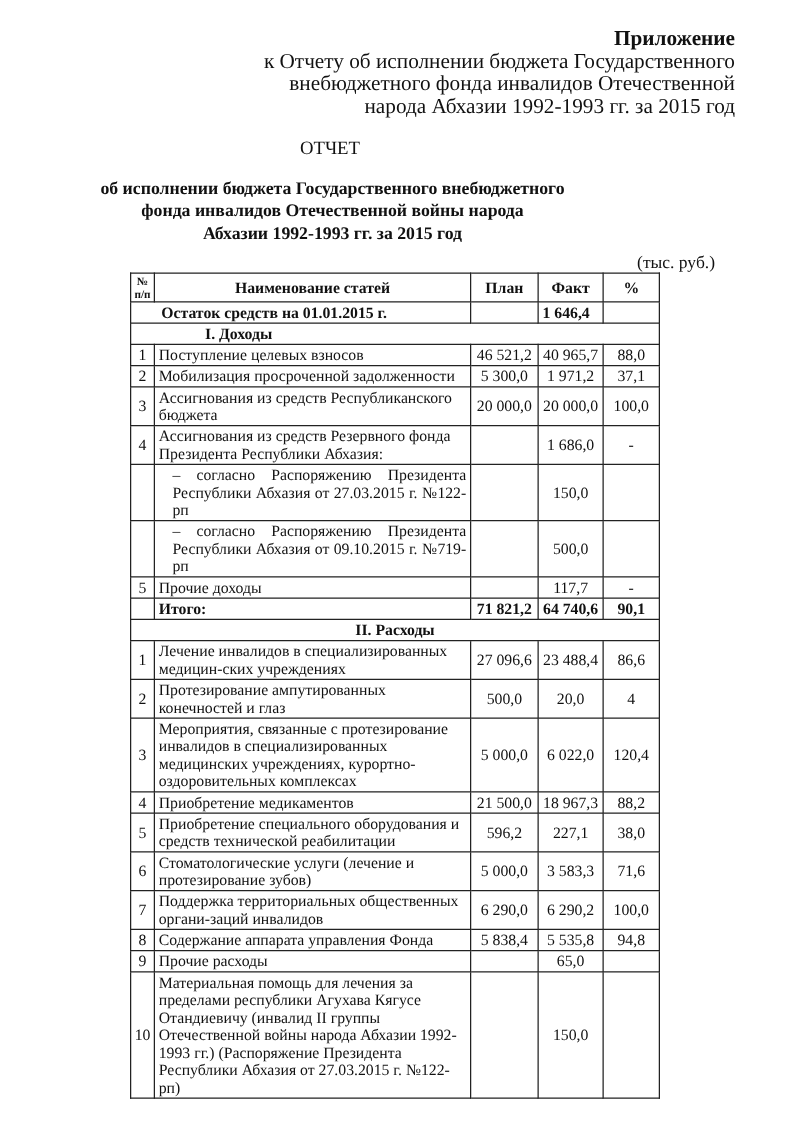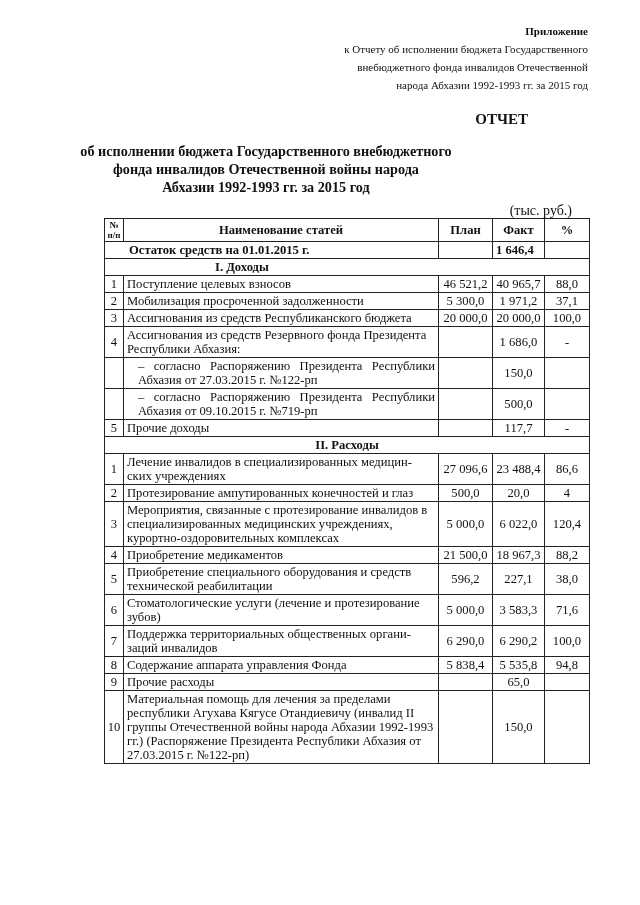--- a/index.html
+++ b/index.html
@@ -2,36 +2,36 @@
 <html><head>
 <meta charset="utf-8">
 <style>
   html, body { margin: 0; padding: 0; background: #ffffff; }
   body {
     width: 640px; height: 905px; position: relative; overflow: hidden;
     font-family: "Liberation Serif", serif; color: #111;
   }
   .appendix {
     position: absolute; right: 52px; top: 22px; text-align: right;
-    font-size: 11px; line-height: 18px;
+    font-size: 17px; line-height: 18px;
   }
   .appendix .bold { font-weight: bold; }
   .report-title {
-    position: absolute; left: 0; width: 528px; top: 111px; text-align: right;
-    font-weight: bold; font-size: 15px;
+    position: absolute; left: 0; width: 528px; top: 111px; text-align: center;
+    font-weight: normal; font-size: 15px;
   }
   .report-subtitle {
     position: absolute; left: 0; width: 532px; top: 142px; text-align: center;
     font-weight: bold; font-size: 14.2px; line-height: 18px;
   }
   .units {
     position: absolute; right: 68px; top: 203px; font-size: 14px;
   }
   table.report {
-    position: absolute; left: 104px; top: 218px; width: 486px;
+    position: absolute; left: 104px; top: 218px; width: 424px;
     border-collapse: collapse; font-size: 12.6px; line-height: 14px;
   }
   table.report td, table.report th {
     border: 1px solid #222; padding: 1px 3px; vertical-align: middle;
   }
   table.report th { font-weight: bold; text-align: center; }
   .c-num { width: 16px; text-align: center; padding: 1px 1px !important; }
   .c-name { text-align: left; }
   .c-plan { width: 47px; text-align: center; }
   .c-fact { width: 45px; text-align: center; }
@@ -74,21 +74,21 @@
     </tr>
   </thead>
   <tbody id="tbody">
     <tr>
       <td class="bold" colspan="2" style="padding-left:24px">Остаток средств на 01.01.2015  г.</td>
       <td class="c-plan"></td>
       <td class="c-fact bold" style="text-align:left">1 646,4</td>
       <td class="c-pct"></td>
     </tr>
     <tr>
-      <td class="section" colspan="5" style="text-align:left;padding-left:110px">I. Доходы</td>
+      <td class="section" colspan="5" style="text-align:left;padding-left:59px">I. Доходы</td>
     </tr>
   </tbody>
   <tbody id="income-body">
       <tr>
         <td class="c-num">1</td>
         <td class="c-name">Поступление целевых взносов</td>
         <td class="c-plan plan-val">46 521,2</td>
         <td class="c-fact fact-val">40 965,7</td>
         <td class="c-pct pct-val">88,0</td>
       </tr>
@@ -130,20 +130,27 @@
       <tr>
         <td class="c-num">5</td>
         <td class="c-name">Прочие доходы</td>
         <td class="c-plan plan-val"></td>
         <td class="c-fact fact-val">117,7</td>
         <td class="c-pct pct-val">-</td>
       </tr>
     </tbody>
   <tbody>
     <tr>
+      <td class="c-num"></td>
+      <td class="bold">Итого:</td>
+      <td class="c-plan bold plan-val">71 821,2</td>
+      <td class="c-fact bold fact-val">64 740,6</td>
+      <td class="c-pct bold pct-val">90,1</td>
+    </tr>
+    <tr>
       <td class="section" colspan="5">II. Расходы</td>
     </tr>
   </tbody>
   <tbody id="expense-body">
       <tr>
         <td class="c-num">1</td>
         <td class="c-name">Лечение инвалидов в специализированных медицин-ских учреждениях</td>
         <td class="c-plan plan-val">27 096,6</td>
         <td class="c-fact fact-val">23 488,4</td>
         <td class="c-pct pct-val">86,6</td>

